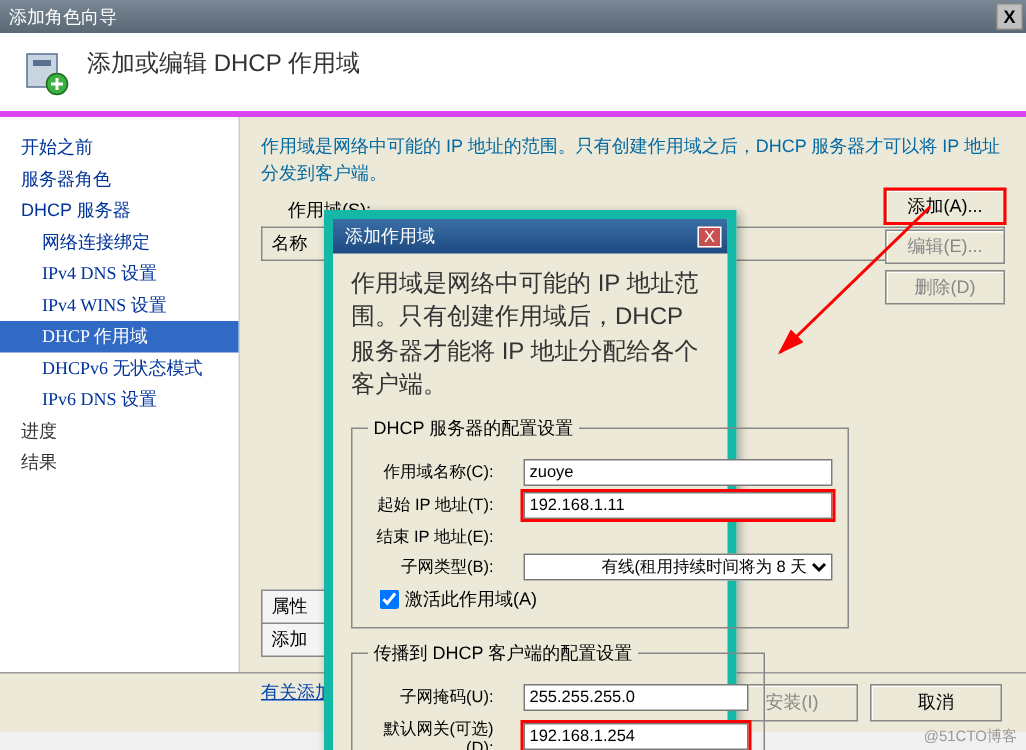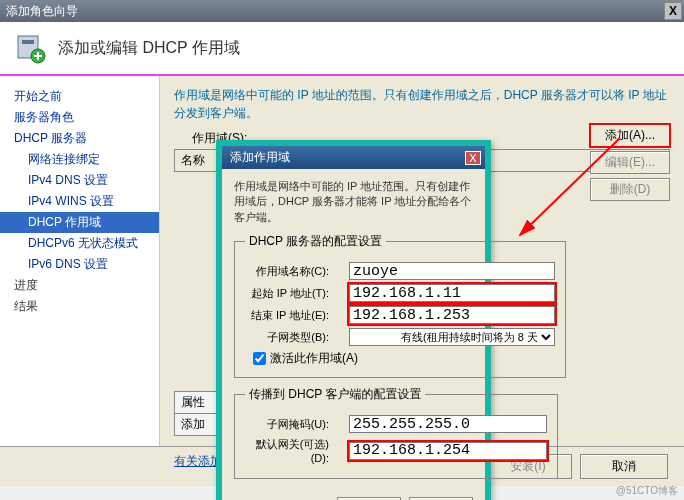--- a/index.html
+++ b/index.html
@@ -1,28 +1,28 @@
 <!DOCTYPE html>
 <html><head>
 <meta charset="utf-8">
 <style>
 * { box-sizing: border-box; margin: 0; padding: 0; font-family: "Microsoft YaHei", SimSun, sans-serif; font-size: 12px; }
 body { background: #f0f0f0; width: 684px; height: 500px; overflow: hidden; position: relative; }
 
 .title-bar { background: linear-gradient(#7a8896,#5a6876); height: 22px; display: flex; align-items: center; justify-content: space-between; padding: 0 2px 0 6px; color: #fff; }
 .title-bar .close { width: 18px; height: 18px; background: #c0c0c0; color: #000; text-align: center; line-height: 16px; font-weight: bold; border: 1px solid #888; }
 
-.header-panel { background: #fff; border-bottom: 2px solid #d946ef; padding: 10px 14px; display: flex; align-items: center; gap: 12px; }
+.header-panel { background: #fff; border-bottom: 4px solid #d946ef; padding: 10px 14px; display: flex; gap: 12px; }
 .header-icon { width: 32px; height: 32px; position: relative; }
 .header-title { font-size: 16px; color: #333; }
 
 .body { display: flex; height: 370px; }
 .sidebar { width: 160px; background: #fff; border-right: 1px solid #ccc; padding: 10px 0; }
 .sidebar .li { padding: 2px 10px 2px 14px; color: #003399; cursor: default; }
-.sidebar .li.sub { padding-left: 28px; color: #003399; }
+.sidebar .li.sub { padding-left: 28px; color: #003399; font-family: Liberation Serif, serif; }
 .sidebar .li.sel { background: #316ac5; color: #fff; }
 .sidebar .li.gray { color: #333; }
 
 .content { flex: 1; background: #ece9d8; padding: 10px 14px; position: relative; }
 .desc { color: #0369a1; margin-bottom: 8px; line-height: 1.5; }
 .label-s { margin-bottom: 2px; margin-left: 18px; }
 table.grid { width: 100%; border: 1px solid #888; background: #fff; border-collapse: collapse; }
 table.grid th { background: #ece9d8; border: 1px solid #888; text-align: left; padding: 2px 6px; font-weight: normal; }
 
 .side-btns { position: absolute; right: 14px; top: 48px; width: 80px; display: flex; flex-direction: column; gap: 4px; }
@@ -37,26 +37,26 @@
 .link { color: #0645ad; text-decoration: underline; position: absolute; left: 174px; bottom: 30px; }
 
 .footer { border-top: 1px solid #999; background: #ece9d8; height: 40px; display: flex; justify-content: flex-end; align-items: center; gap: 8px; padding: 0 16px; }
 .footer .btn { width: 88px; padding: 3px 0; }
 
 
 .dialog { position: absolute; left: 216px; top: 140px; width: 275px; background: #ece9d8; border: 6px solid #14b8a6; box-shadow: 2px 2px 6px rgba(0,0,0,.3); z-index: 10; }
 .dialog .dlg-title { background: linear-gradient(#3a6ea5,#1e4a80); color: #fff; padding: 3px 4px 3px 8px; display: flex; justify-content: space-between; align-items: center; }
 .dialog .dlg-title .x { background: #c85050; color: #fff; width: 16px; height: 14px; text-align: center; line-height: 12px; font-size: 11px; border: 1px solid #fff; }
 .dialog .dlg-body { padding: 10px 12px; }
-.dialog .hint { font-size: 11px; color: #333; margin-bottom: 8px; line-height: 1.4; }
+.dialog .hint { font-size: 16px; color: #333; margin-bottom: 8px; line-height: 1.4; }
 .dialog fieldset { border: 1px solid #888; padding: 8px 10px 10px; margin-bottom: 8px; }
 .dialog legend { padding: 0 4px; font-size: 12px; }
 .frow { display: flex; align-items: center; margin: 4px 0; }
 .frow label { width: 104px; text-align: right; padding-right: 20px; font-size: 11px; }
-.frow input[type=text] { flex: 1; border: 1px solid #7a7a7a; padding: 1px 3px; font-size: 15px; height: 18px; font-family: Liberation Mono, monospace; }
+.frow input[type=text] { flex: 1; border: 1px solid #7a7a7a; padding: 1px 3px; font-size: 11px; height: 18px; }
 .frow select { flex: 1; border: 1px solid #7a7a7a; font-size: 11px; height: 18px; background: #fff; padding-left: 47px; }
 .red-box { outline: 2px solid red; outline-offset: 0; }
 .chk { margin: 4px 0 0 8px; font-size: 11px; display: flex; align-items: center; gap: 4px; }
 .dlg-foot { display: flex; justify-content: flex-end; gap: 8px; padding: 0 12px 12px; }
 .dlg-foot .btn { width: 64px; }
 
 
 .arrow { position: absolute; pointer-events: none; z-index: 20; }
 
 .watermark { position: absolute; right: 6px; bottom: 2px; color: #999; font-size: 10px; }
@@ -141,21 +141,20 @@
       <div class="frow">
           <label>作用域名称(C):</label>
         <input type="text" value="zuoye" style="">
         </div>
       <div class="frow">
           <label>起始 IP 地址(T):</label>
         <input type="text" class="red-box" value="192.168.1.11" style="">
         </div>
       <div class="frow">
           <label>结束 IP 地址(E):</label>
-        <input type="text" class="red-box" value="192.168.1.253" style="">
         </div>
       <div class="frow">
           <label>子网类型(B):</label>
         <select><option>有线(租用持续时间将为 8 天</option></select>
         </div>
       <div class="chk">
           <input type="checkbox" checked="" style="">
         <span>激活此作用域(A)</span>
         </div>
     </fieldset>

